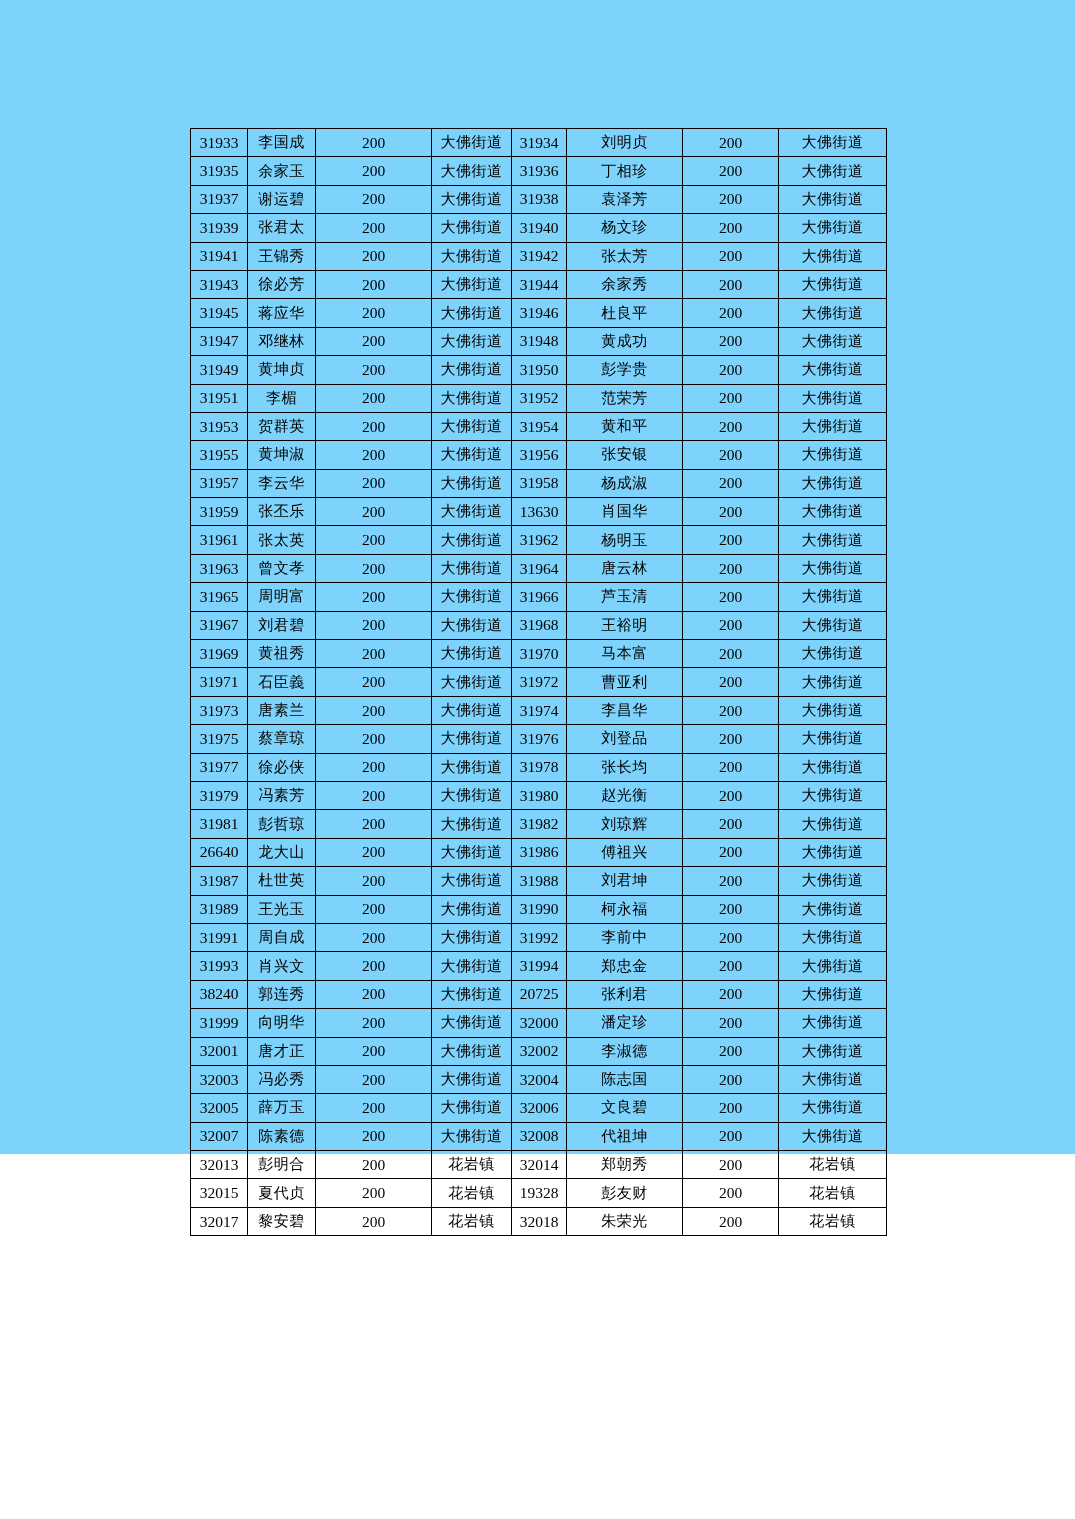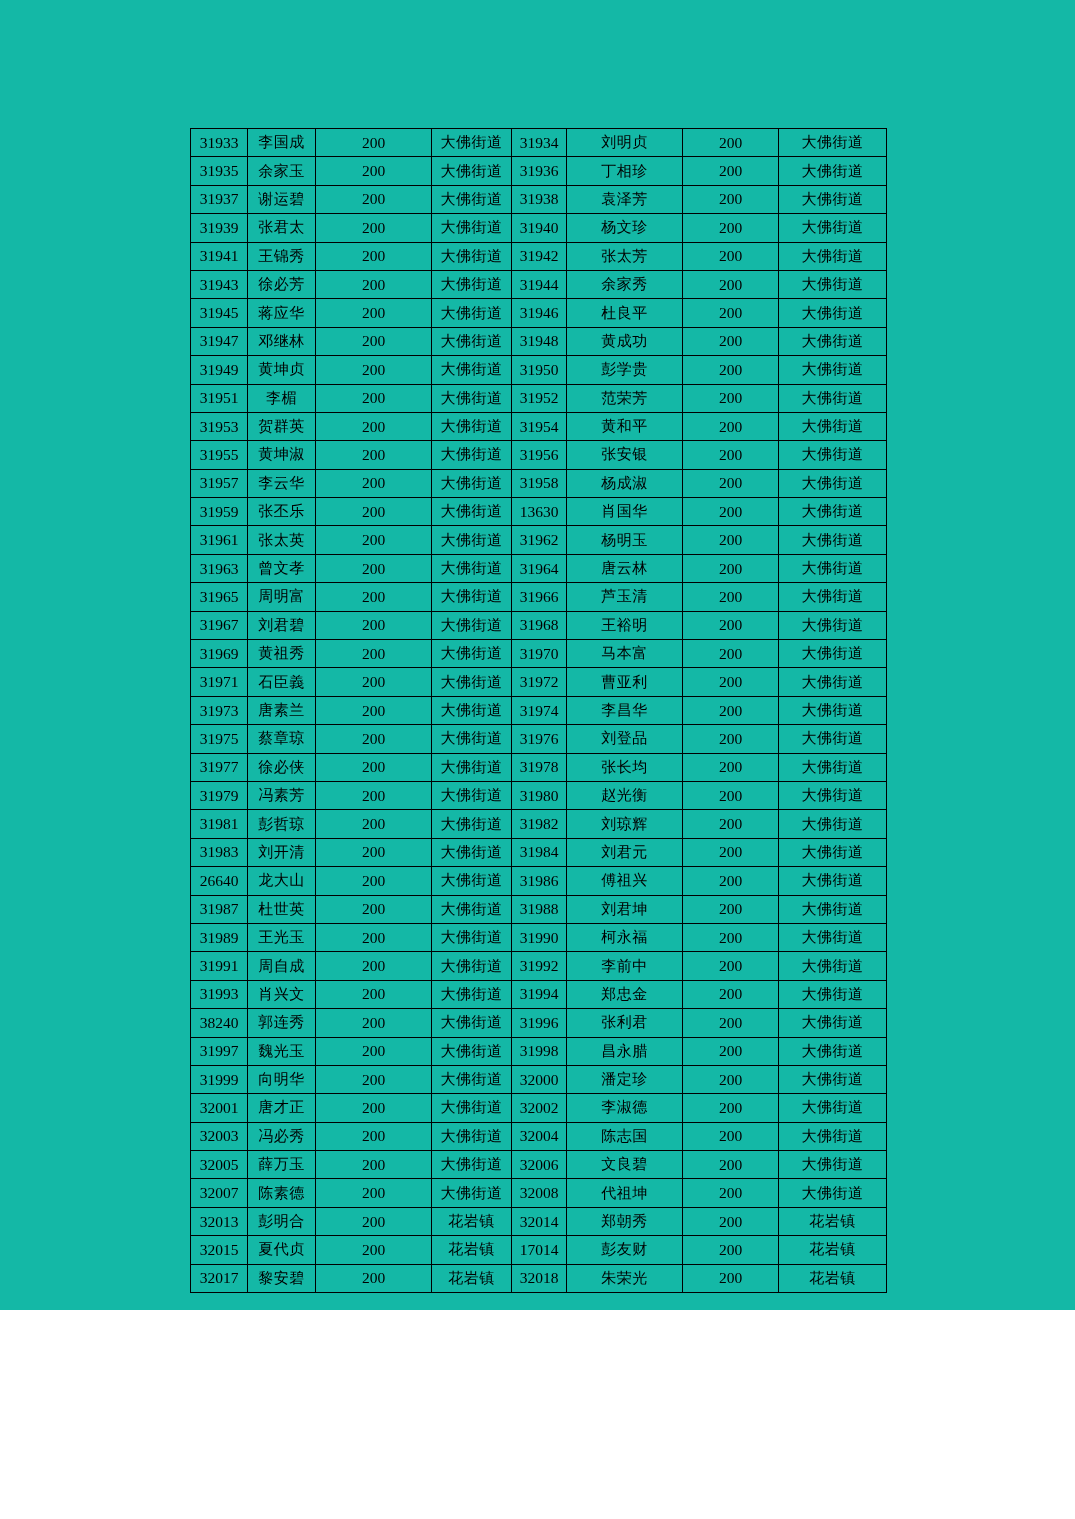--- a/index.html
+++ b/index.html
@@ -12,22 +12,22 @@
     height: 1519px;
     position: relative;
     font-family: "Liberation Serif", "DejaVu Serif", serif;
     color: #000000;
   }
   .page {
     position: absolute;
     left: 0;
     top: 0;
     width: 1075px;
-    height: 1310px;
-    background: #14b8a6;
+    height: 1154px;
+    background: #7dd3fc;
   }
   table.roster {
     position: absolute;
     left: 190px;
     top: 128px;
     border-collapse: collapse;
     table-layout: fixed;
     width: 696px;
   }
   table.roster td {
@@ -314,30 +314,20 @@
           <td class="num">31981</td>
           <td>彭哲琼</td>
           <td class="num">200</td>
           <td>大佛街道</td>
           <td class="num">31982</td>
           <td>刘琼辉</td>
           <td class="num">200</td>
           <td>大佛街道</td>
         </tr>
         <tr>
-          <td class="num">31983</td>
-          <td>刘开清</td>
-          <td class="num">200</td>
-          <td>大佛街道</td>
-          <td class="num">31984</td>
-          <td>刘君元</td>
-          <td class="num">200</td>
-          <td>大佛街道</td>
-        </tr>
-        <tr>
           <td class="num">26640</td>
           <td>龙大山</td>
           <td class="num">200</td>
           <td>大佛街道</td>
           <td class="num">31986</td>
           <td>傅祖兴</td>
           <td class="num">200</td>
           <td>大佛街道</td>
         </tr>
         <tr>
@@ -378,32 +368,22 @@
           <td class="num">31994</td>
           <td>郑忠金</td>
           <td class="num">200</td>
           <td>大佛街道</td>
         </tr>
         <tr>
           <td class="num">38240</td>
           <td>郭连秀</td>
           <td class="num">200</td>
           <td>大佛街道</td>
-          <td class="num">31996</td>
+          <td class="num">20725</td>
           <td>张利君</td>
-          <td class="num">200</td>
-          <td>大佛街道</td>
-        </tr>
-        <tr>
-          <td class="num">31997</td>
-          <td>魏光玉</td>
-          <td class="num">200</td>
-          <td>大佛街道</td>
-          <td class="num">31998</td>
-          <td>昌永腊</td>
           <td class="num">200</td>
           <td>大佛街道</td>
         </tr>
         <tr>
           <td class="num">31999</td>
           <td>向明华</td>
           <td class="num">200</td>
           <td>大佛街道</td>
           <td class="num">32000</td>
           <td>潘定珍</td>
@@ -458,21 +438,21 @@
           <td class="num">32014</td>
           <td>郑朝秀</td>
           <td class="num">200</td>
           <td>花岩镇</td>
         </tr>
         <tr>
           <td class="num">32015</td>
           <td>夏代贞</td>
           <td class="num">200</td>
           <td>花岩镇</td>
-          <td class="num">17014</td>
+          <td class="num">19328</td>
           <td>彭友财</td>
           <td class="num">200</td>
           <td>花岩镇</td>
         </tr>
         <tr>
           <td class="num">32017</td>
           <td>黎安碧</td>
           <td class="num">200</td>
           <td>花岩镇</td>
           <td class="num">32018</td>

